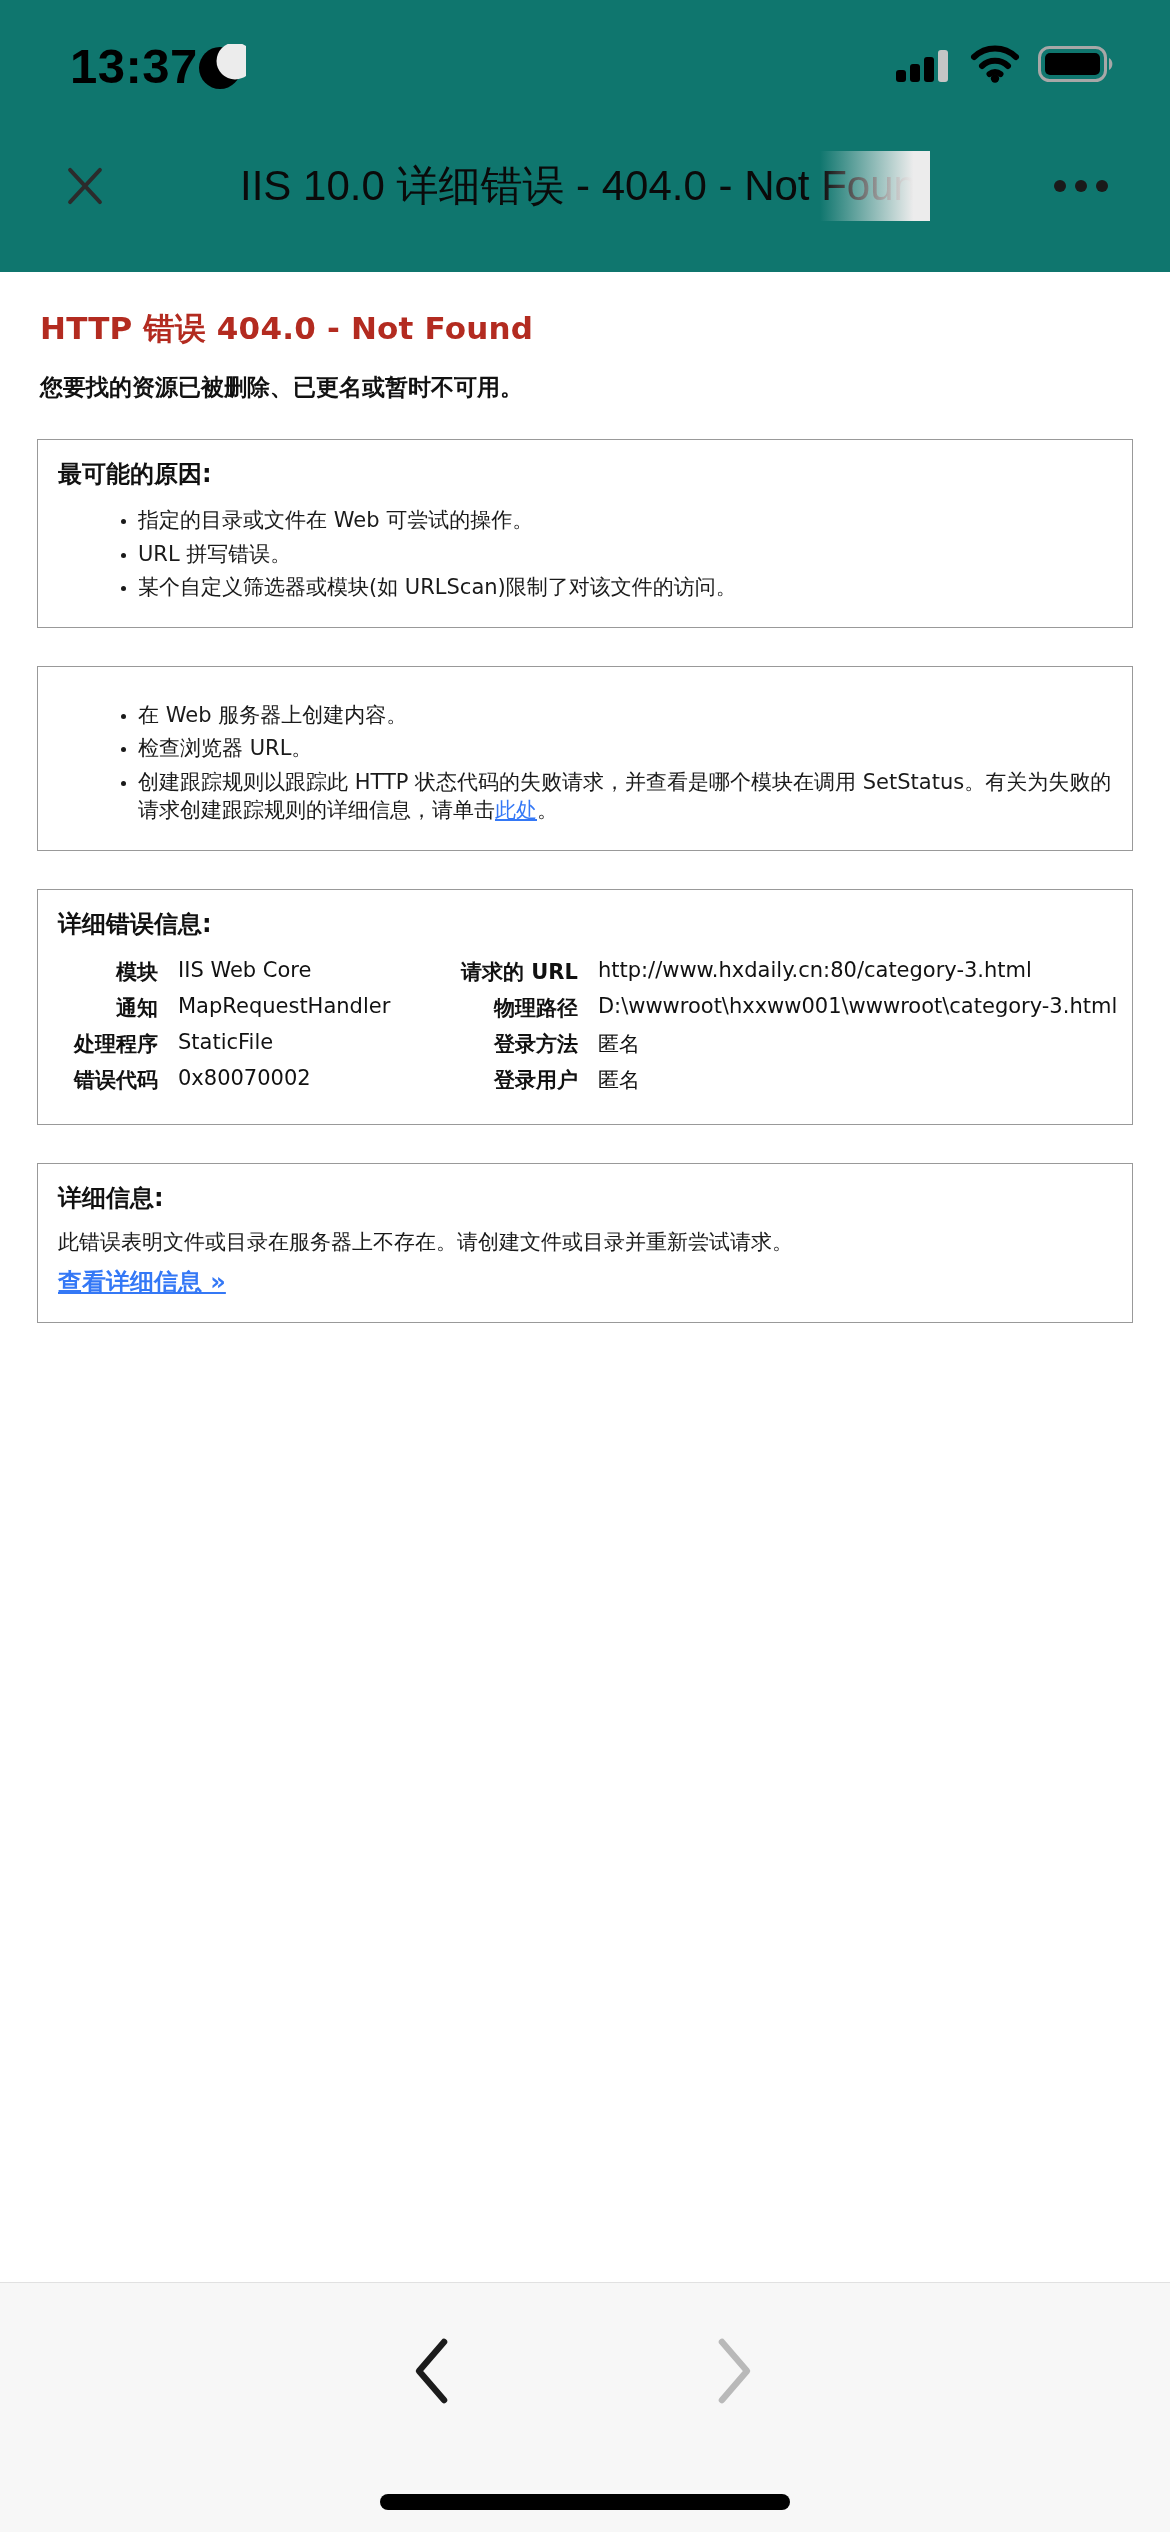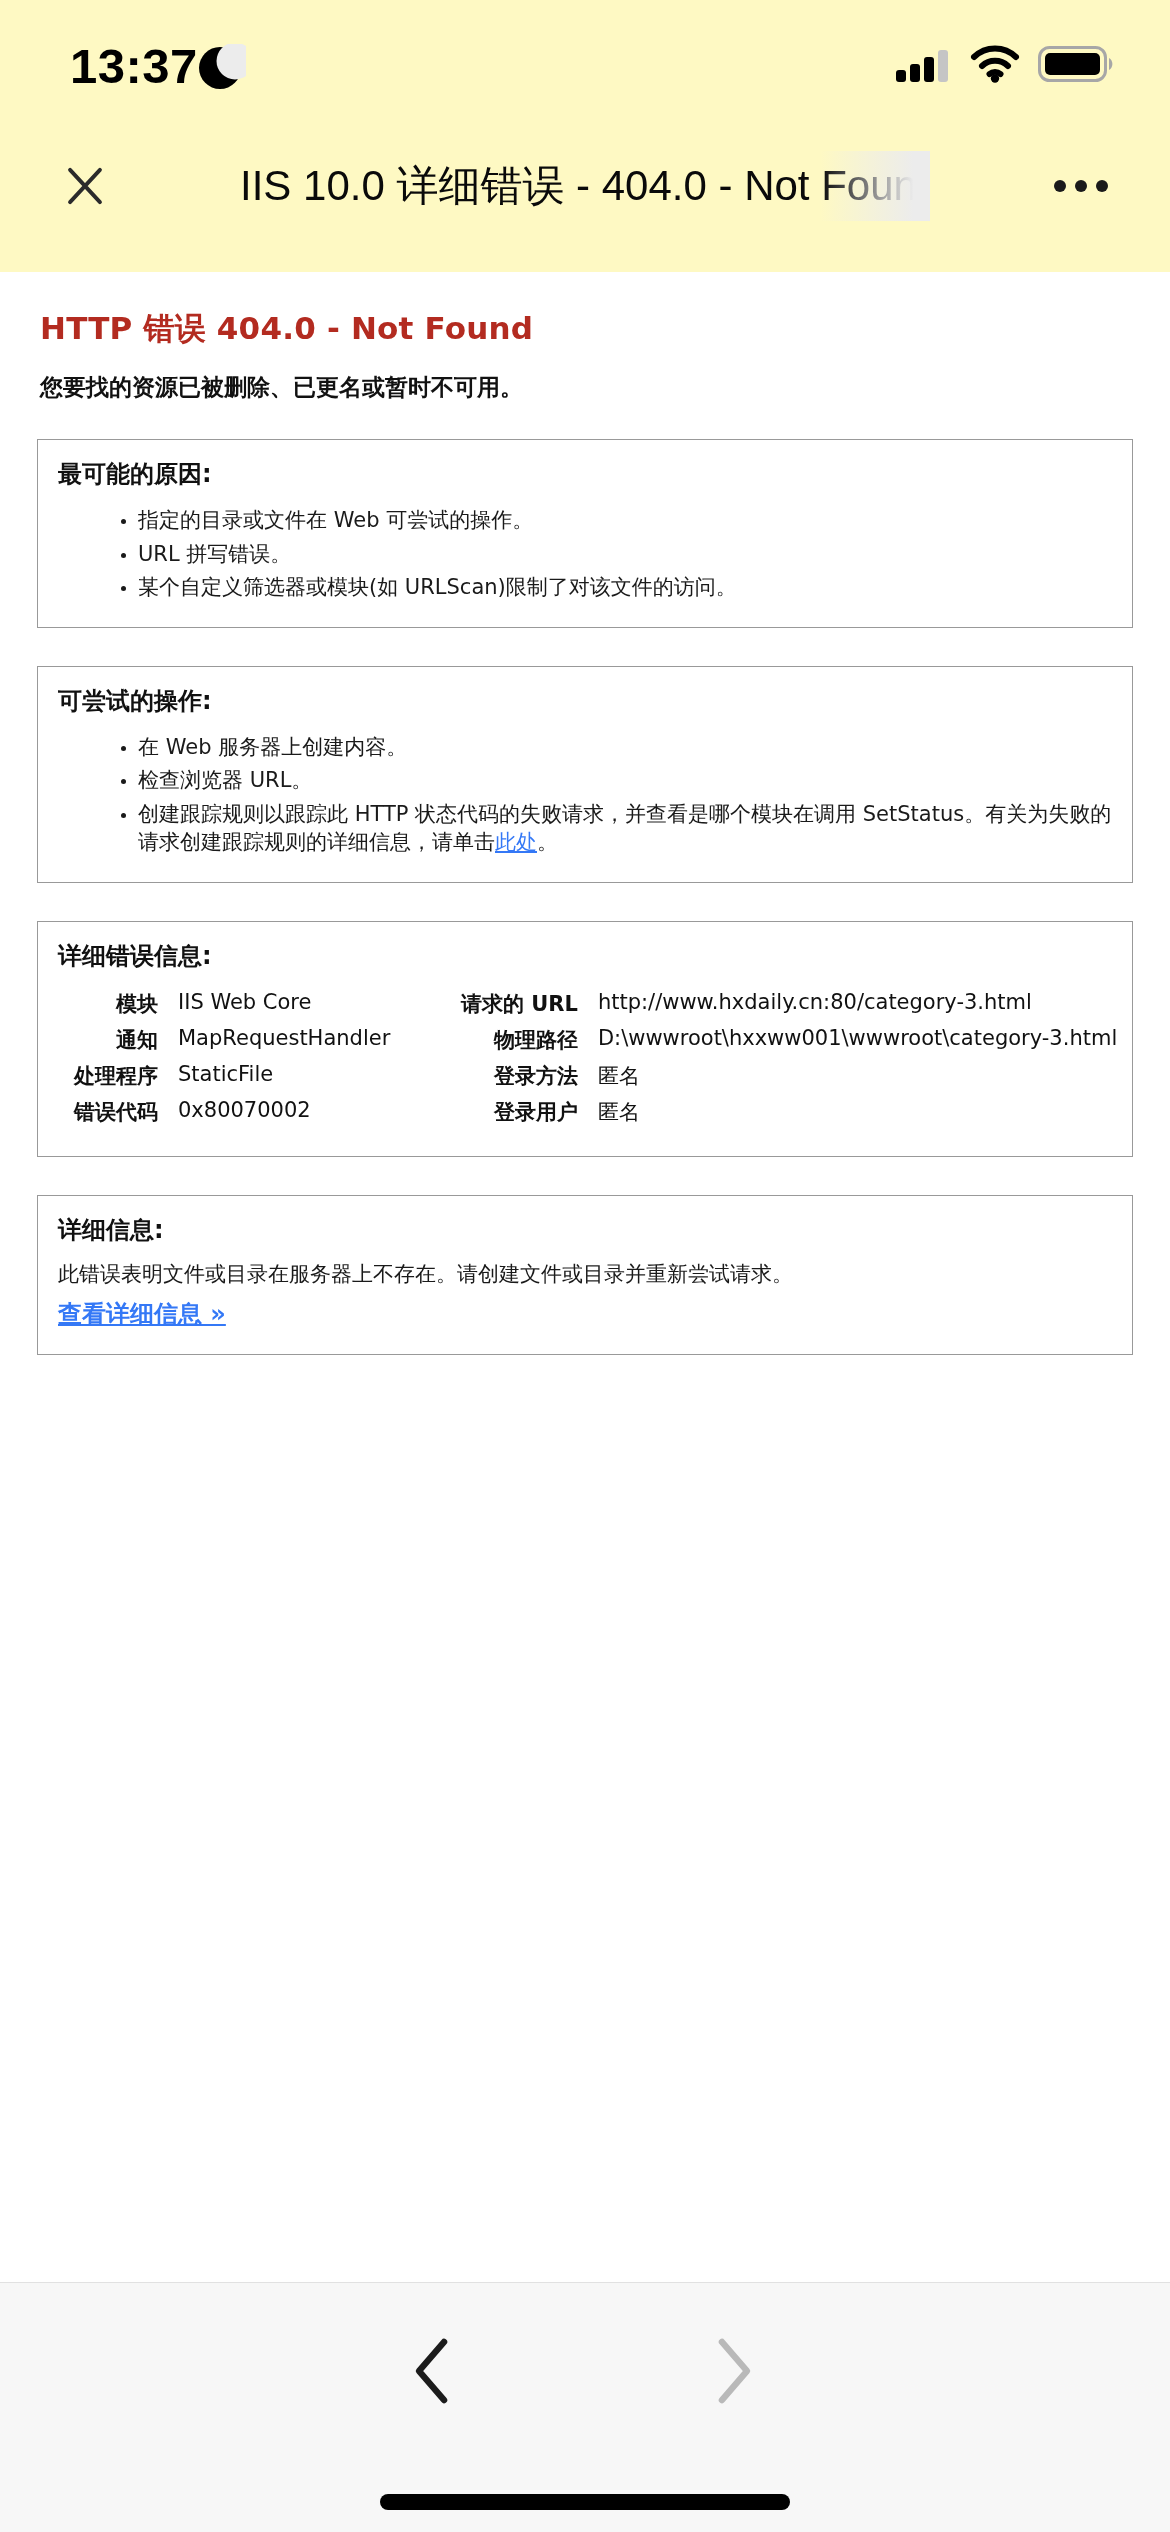--- a/index.html
+++ b/index.html
@@ -6,21 +6,21 @@
   html,body { background:#ffffff; }
   .phone {
     position:relative; width:1170px; height:2532px;
     background:#ffffff; overflow:hidden;
     font-family:"DejaVu Sans", sans-serif; color:#111;
   }
 
   
   .top-chrome {
     position:absolute; top:0; left:0; width:1170px; height:272px;
-    background:#fef9c3;
+    background:#0f766e;
   }
   .status-bar { position:absolute; top:0; left:0; width:100%; height:100px; }
   .status-time {
     position:absolute; left:70px; top:38px;
     font-family:"Liberation Sans", sans-serif;
     font-size:49px; font-weight:700; letter-spacing:0.5px; color:#000;
   }
   .moon-wrap { position:absolute; left:198px; top:44px; }
   .status-icons {
     position:absolute; right:52px; top:44px;
@@ -176,21 +176,20 @@
     <section class="box">
       <h2>最可能的原因:</h2>
       <ul>
         <li>指定的目录或文件在 Web 可尝试的操作。</li>
         <li>URL 拼写错误。</li>
         <li>某个自定义筛选器或模块(如 URLScan)限制了对该文件的访问。</li>
       </ul>
     </section>
 
     <section class="box">
-      <h2>可尝试的操作:</h2>
       <ul>
         <li>在 Web 服务器上创建内容。</li>
         <li>检查浏览器 URL。</li>
         <li><span>创建跟踪规则以跟踪此 HTTP 状态代码的失败请求，并查看是哪个模块在调用 SetStatus。有关为失败的请求创建跟踪规则的详细信息，请单击</span><a href="#" class="inline-link">此处</a><span>。</span></li>
       </ul>
     </section>
 
     <section class="box">
       <h2>详细错误信息:</h2>
       <table class="details-table">

